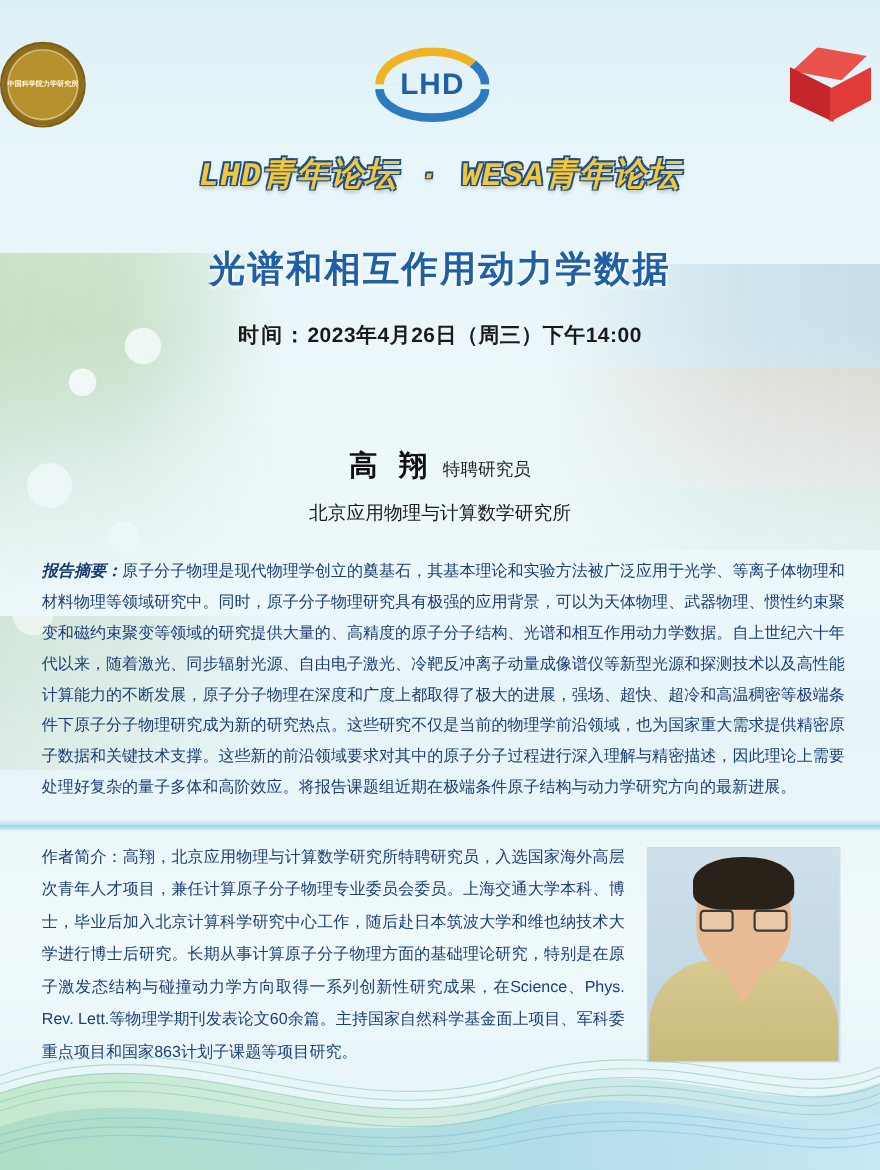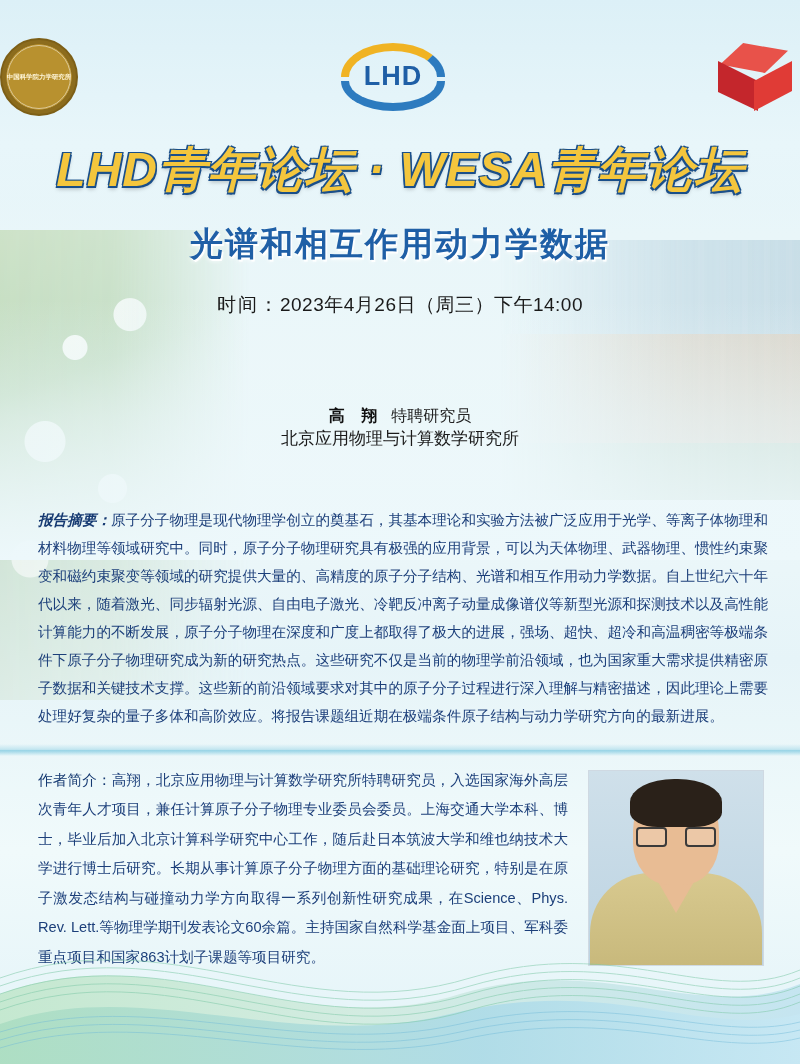--- a/index.html
+++ b/index.html
@@ -117,22 +117,22 @@
   .cube-right {
     left: 46px; top: 22px; width: 38px; height: 50px;
     background: #e03b36;
     clip-path: polygon(0% 40%, 100% 0%, 100% 60%, 0% 100%);
   }
 
   
   .title-main {
     position: absolute; left: 0; right: 0; top: 138px;
     text-align: center;
-    font-family: Liberation Sans, sans-serif;
-    font-size: 48px; font-weight: bold; font-style: italic;
+    font-family: Liberation Mono, monospace;
+    font-size: 30px; font-weight: bold; font-style: italic;
     color: #f4c63d;
     text-shadow:
       -1.5px -1.5px 0 #1a4f8a, 1.5px -1.5px 0 #1a4f8a,
       -1.5px 1.5px 0 #1a4f8a, 1.5px 1.5px 0 #1a4f8a,
       0 3px 4px rgba(0,0,0,.25);
     letter-spacing: 1px;
   }
   .title-sub {
     position: absolute; left: 0; right: 0; top: 222px;
     text-align: center;
@@ -141,35 +141,35 @@
     text-shadow: 1.5px 1.5px 0 #ffffff, 0 2px 4px rgba(255,255,255,.9);
     letter-spacing: 2px;
   }
 
   
   .meta {
     position: absolute; left: 0; right: 0; top: 292px;
     text-align: center;
     color: #1a1a1a;
   }
-  .meta-line { font-size: 19px; font-weight: normal; margin-bottom: 12px; letter-spacing: .5px; }
+  .meta-line { font-size: 19px; font-weight: bold; margin-bottom: 12px; letter-spacing: .5px; }
   .meta-line .lbl { letter-spacing: 2px; }
 
   
   .speaker {
     position: absolute; left: 0; right: 0; top: 406px; text-align: center;
   }
   .speaker-name {
-    font-size: 16px; font-weight: bold; color: #111; letter-spacing: 6px;
+    font-size: 26px; font-weight: bold; color: #111; letter-spacing: 6px;
     display: inline-block; vertical-align: baseline; text-align: center;
   }
   .speaker-role {
     font-size: 16px; color: #222; margin-left: 8px; display: inline-block; vertical-align: baseline;
   }
-  .speaker-affil { margin-top: 0; font-size: 17px; color: #1a1a1a; }
+  .speaker-affil { margin-top: 14px; font-size: 17px; color: #1a1a1a; }
 
   
   .abstract {
     position: absolute; left: 38px; right: 32px; top: 506px;
     color: #1c3f7a;
     font-size: 14.6px;
     line-height: 1.92;
     text-align: justify;
   }
   .abstract .lead { font-weight: bold; color: #163a72; font-style: italic; }

